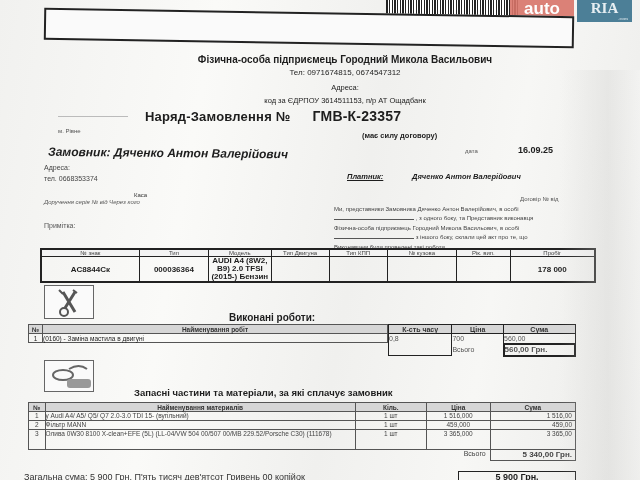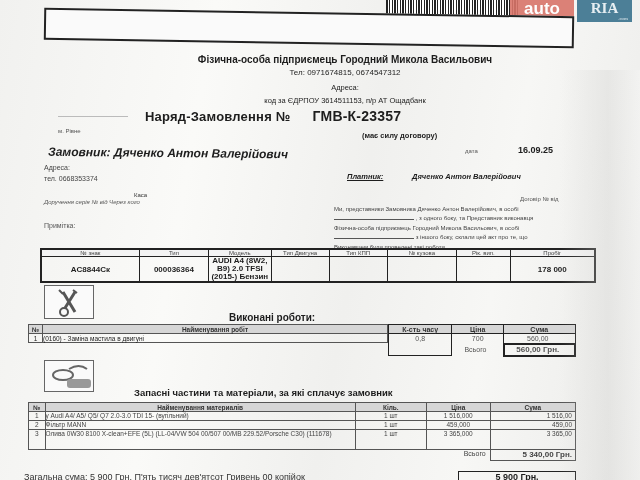--- a/index.html
+++ b/index.html
@@ -76,21 +76,21 @@
     .tools-box { left: 44px; top: 285px; width: 50px; height: 34px; }
     .parts-box { left: 44px; top: 360px; width: 50px; height: 32px; }
     .executor { left: 133px; top: 291px; font-size: 8px; font-weight: bold; }
     .executor u { margin-right: 6px; }
     .works-title { left: 229px; top: 312px; font-size: 10px; font-weight: bold; }
     .works { left: 28px; top: 324px; width: 230px; font-size: 6.5px; }
     .works th, .works td { border: 1px solid #555; height: 9px; }
     .works th { background: #d6d6d6; font-weight: bold; color: #333; }
     .works-right { left: 388px; top: 324px; width: 188px; font-size: 7px; }
     .works-right th { background: #d6d6d6; font-weight: bold; color: #333; border: 1px solid #222; height: 9px; }
-    .works-right td { text-align: center; height: 10px; color: #555; }
+    .works-right td { text-align: left; height: 10px; color: #555; }
     .supplier { left: 134px; top: 362px; font-size: 8px; font-weight: bold; font-style: italic; }
     .supplier u { margin-right: 6px; }
     .parts-title { left: 134px; top: 387px; font-size: 9.5px; font-weight: bold; }
     .parts { left: 28px; top: 402px; width: 548px; font-size: 6.5px; }
     .parts th { background: #d6d6d6; font-weight: bold; color: #333; border: 1px solid #555; height: 9px; }
     .parts td { border: 1px solid #555; height: 9px; color: #444; vertical-align: top; }
     .num { text-align: right; padding-right: 3px; }
     .ctr { text-align: center; }
     .total-box { border: 2px solid #222; font-weight: bold; text-align: right; padding-right: 3px; font-size: 8px; height: 12px; line-height: 10px; color: #111; }
     .total-label { font-size: 7px; color: #555; text-align: right; padding-right: 4px; }

